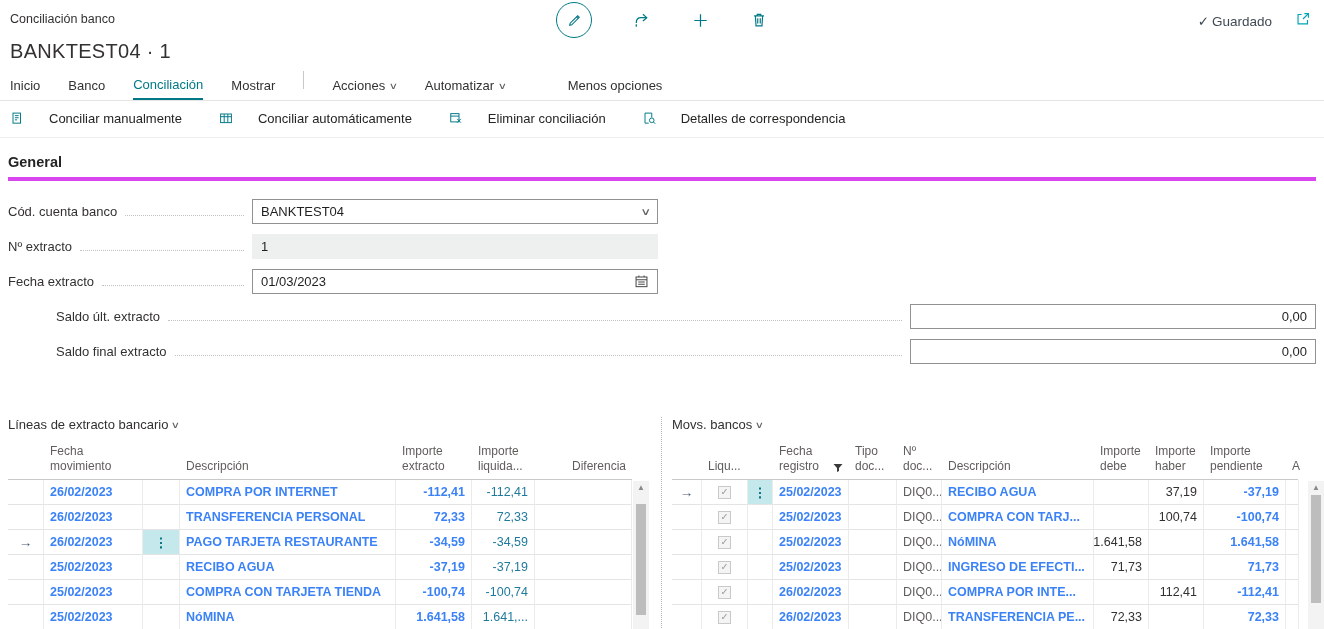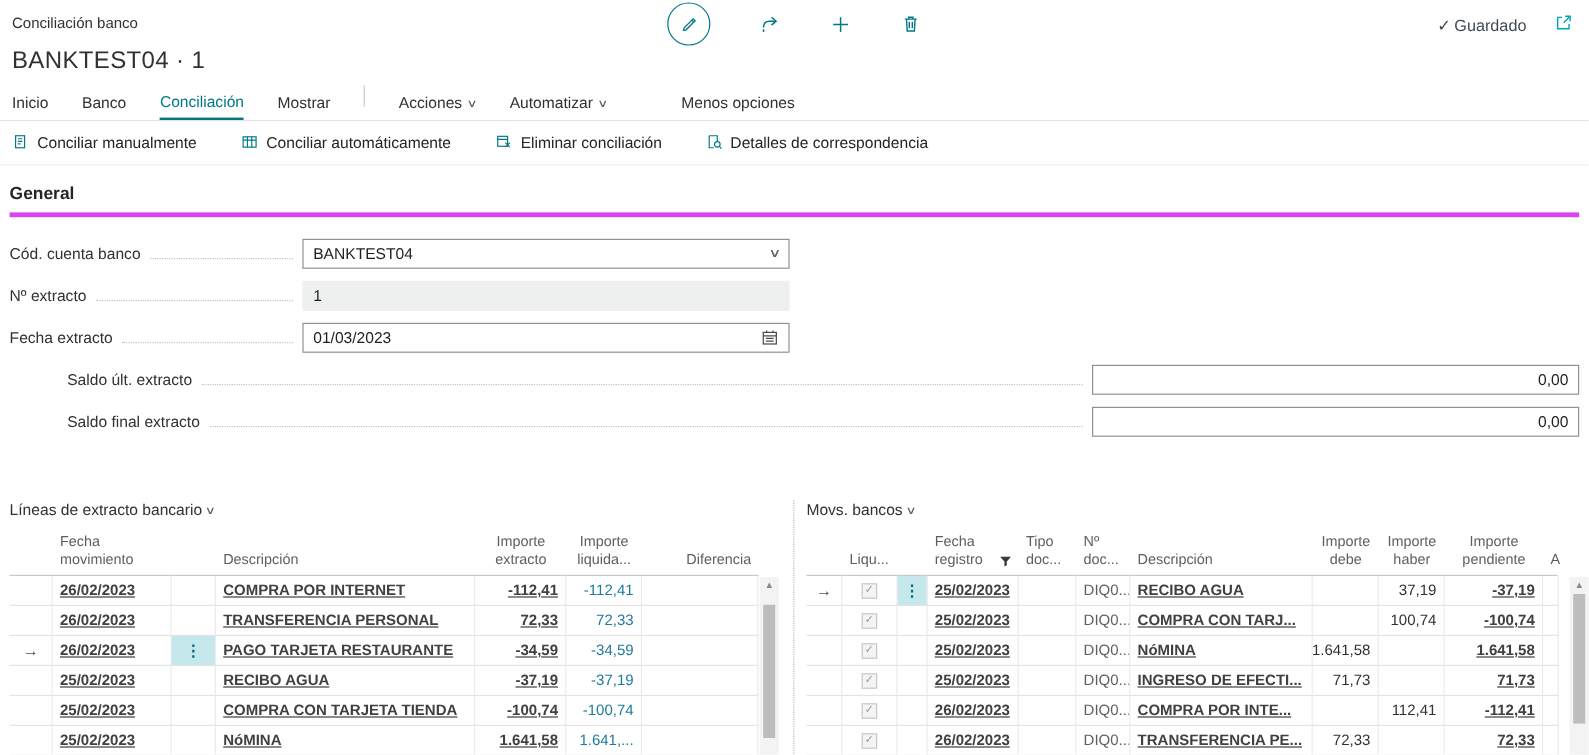--- a/index.html
+++ b/index.html
@@ -29,21 +29,21 @@
     margin-top:6px; border-bottom:1px solid #e4e4e4; font-size:13px; }
   .tab { display:flex; align-items:center; gap:5px; height:100%; cursor:pointer; color:#323130; }
   .tab .caret { font-size:9px; color:#605e5c; transform:scaleX(1.4); }
   .tab.active { color:#007987; border-bottom:2px solid #007987; font-weight:400; }
   .tab-divider { width:1px; height:18px; background:#c8c8c8; }
   .tab.more { margin-left:34px; }
 
   
   .commands { display:flex; align-items:center; gap:36px; padding:10px 10px 11px;
     border-bottom:1px solid #efefef; font-size:13px; }
-  .cmd { display:flex; align-items:center; gap:6px; cursor:pointer; color:#252423; }
+  .cmd { display:flex; align-items:center; gap:24px; cursor:pointer; color:#252423; }
 
   
   .section-head { margin:16px 8px 0; font-size:14.5px; font-weight:700; color:#242424;
     padding-bottom:7px; border-bottom:4px solid #d946ef; }
   .fields { display:flex; padding:17px 8px 0;flex-direction:column; }
   .fcol-left { width:650px; }
   .fcol-right { flex:1; padding-left:48px; }
   .frow { display:flex; align-items:center; height:26px; margin-bottom:9px; }
   .flabel { font-size:13px; color:#323130; white-space:nowrap; }
   .leader { flex:1; border-bottom:1px dotted #c3c3c3; height:9px; margin:0 8px; }
@@ -65,32 +65,32 @@
   .pane-title .caret { font-size:9px; color:#605e5c; transform:scaleX(1.4); }
 
   .tablewrap { position:relative; }
   .grid { display:grid; }
   .grid-left  { grid-template-columns:36px 99px 37px 216px 76px 63px 97px; width:624px; }
   .grid-right { grid-template-columns:30px 46px 25px 76px 48px 45px 152px 55px 55px 82px 6px; width:620px; }
 
   .h { min-height:40px; display:flex; align-items:flex-end; padding:0 6px 5px;
     font-size:12px; color:#605e5c; line-height:1.25; white-space:normal;
     border-bottom:1px solid #c9c9c9; cursor:pointer; }
-  .h.num { justify-content:flex-end; text-align:center; }
+  .h.num { justify-content:flex-end; text-align:left; }
   .h .funnel { margin:0 0 1px 3px; flex:none; }
 
   .c { height:25px; display:flex; align-items:center; padding:0 6px; font-size:12.5px;
     border-bottom:1px solid #e4e4e4; border-right:1px solid #ebebeb;
     white-space:nowrap; overflow:hidden; color:#323130; }
   .c.ctr { justify-content:center; }
   .c.num { justify-content:flex-end; }
   .c.sel { justify-content:center; color:#44546a; font-size:13.5px; padding:0 2px; }
   .c.menu { justify-content:center; padding:0; }
   .c.menu.on { background:#c5e8ed; color:#00707c; font-weight:700; font-size:13px; }
-  .green { color:#404040; font-weight:700;text-decoration:underline; }
+  .green { color:#3b82f6; font-weight:700; }
   .link { color:#1f7a9c; }
   .grey { color:#605e5c; }
   .c.empty { height:11px; border-bottom:none; }
   .cb { width:13px; height:13px; border:1px solid #c9c9c9; background:#f4f4f4;
     color:#9e9e9e; font-size:9.5px; line-height:1; display:flex; align-items:center;
     justify-content:center; }
 
   
   .vscroll { position:absolute; top:41px; width:16px; background:#f3f3f3;
     display:flex; flex-direction:column; align-items:center; padding:3px 0; }

